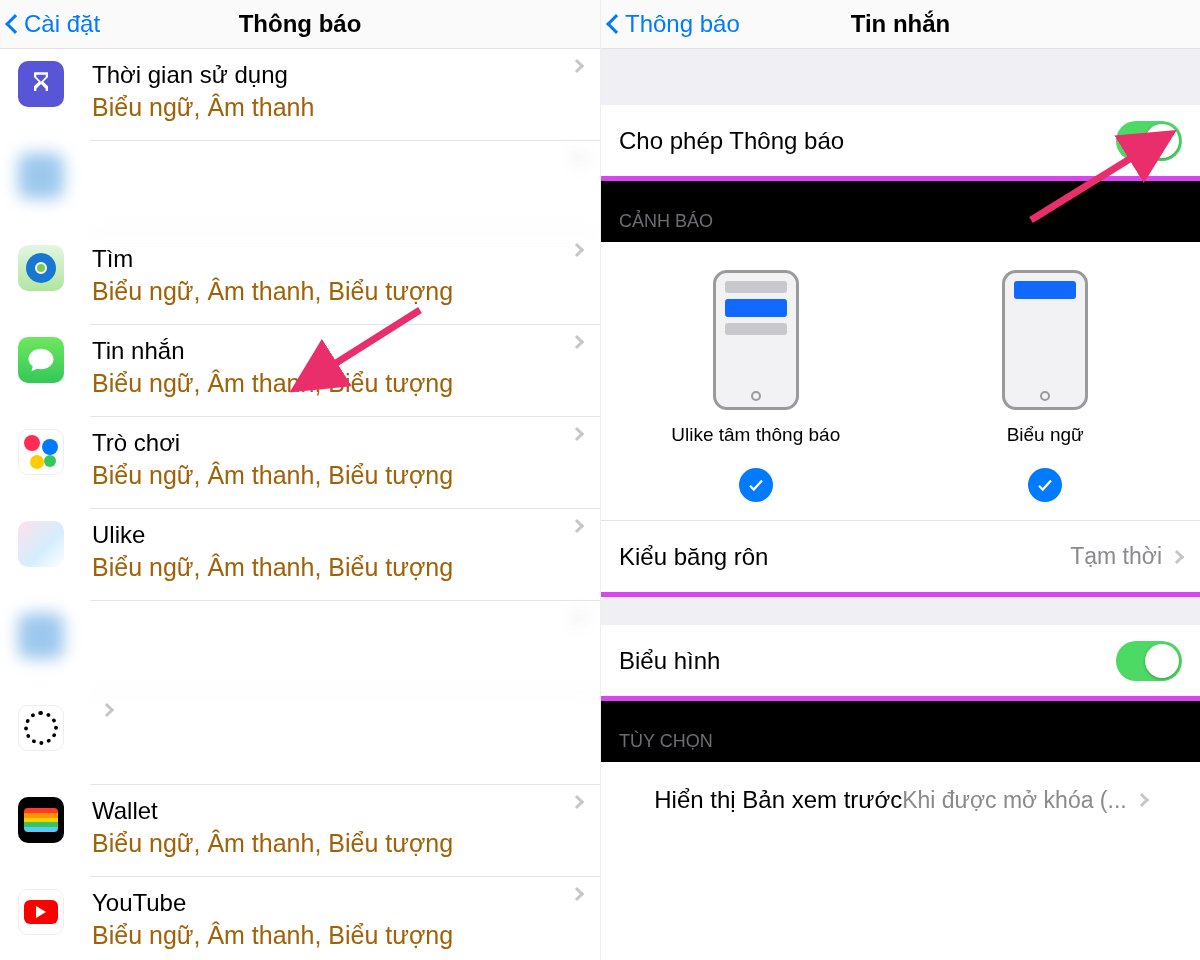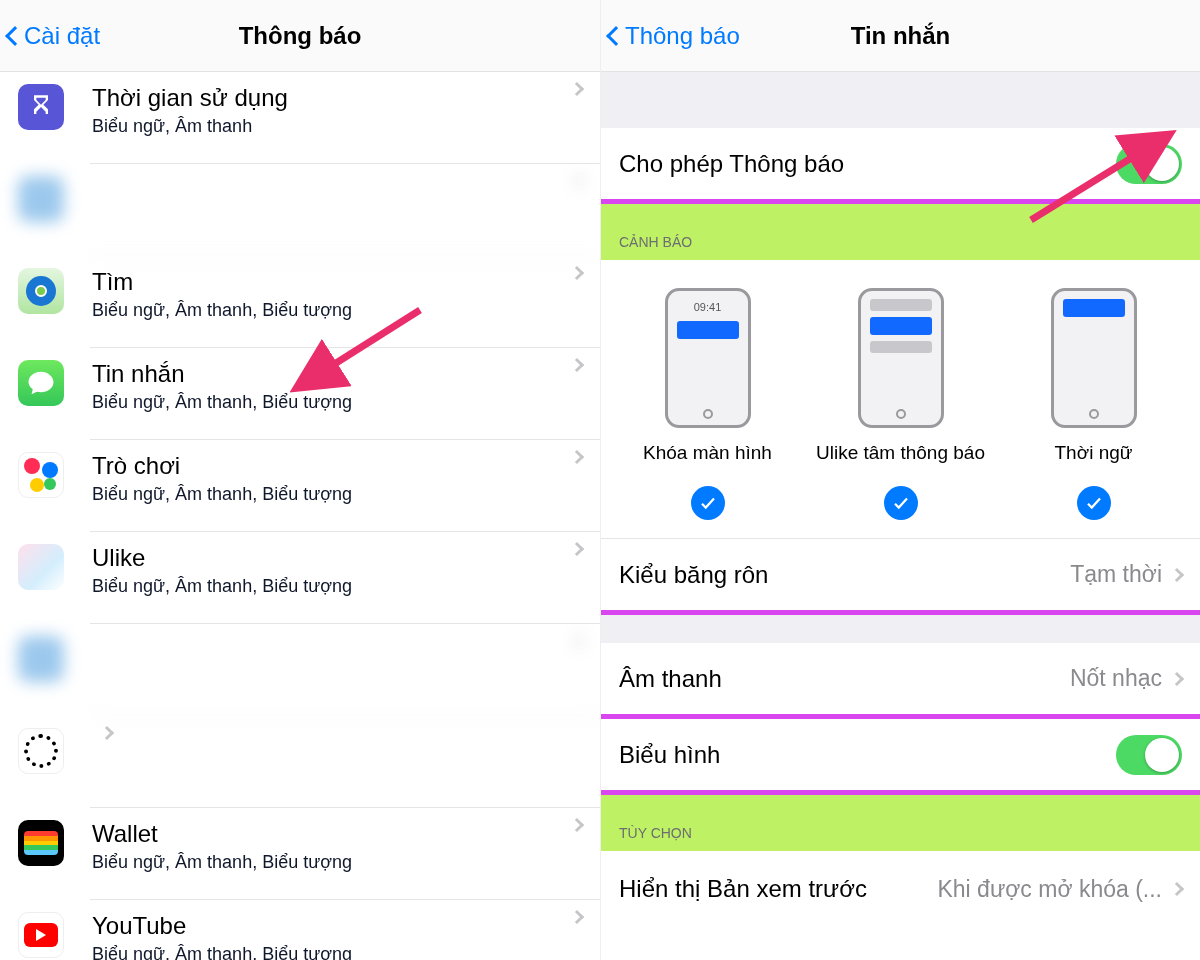--- a/index.html
+++ b/index.html
@@ -9,21 +9,21 @@
     width: 1200px;
     height: 960px;
     display: flex;
     overflow: hidden;
   }
   .pane { width: 600px; height: 960px; background: #fff; position: relative; }
   .pane + .pane { border-left: 1px solid #eee; }
 
   
   .navbar {
-    height: 72px;
+    height: 49px;
     display: flex;
     align-items: center;
     justify-content: center;
     position: relative;
     background: #fafafa;
     border-bottom: 1px solid #e2e2e4;
   }
   .navbar-title { font-size: 24px; font-weight: 600; color: #000; }
   .back-btn {
     position: absolute;
@@ -62,21 +62,21 @@
   .row.blurred { filter: blur(8px); opacity: 0.85; }
   .app-icon {
     width: 46px; height: 46px;
     border-radius: 10px;
     margin-right: 28px;
     flex-shrink: 0;
     display: flex; align-items: center; justify-content: center;
   }
   .row-texts { flex: 1; }
   .row-title { font-size: 24px; color: #000; margin-bottom: 4px; }
-  .row-sub { font-size: 18px; color: #0f172a; }
+  .row-sub { font-size: 25px; color: #a16207; }
   .chevron-right {
     width: 10px; height: 10px;
     border-top: 3px solid #c6c6c9;
     border-right: 3px solid #c6c6c9;
     transform: rotate(45deg);
     margin-left: 10px;
   }
 
   
   .ic-hourglass { background: #5856d6; }
@@ -92,23 +92,23 @@
   .ic-wallet { background:#000;}
   .ic-youtube { background:#fff;border:1px solid #eee;}
   .ic-blur { background:#8bbfea;}
   .yt-badge{width:34px;height:24px;background:#ff0000;border-radius:6px;display:flex;align-items:center;justify-content:center;}
   .yt-tri{width:0;height:0;border-left:10px solid #fff;border-top:6px solid transparent;border-bottom:6px solid transparent;}
 
   
   .section-gap { height: 56px; background: #efeff4; }
   .section-gap.short { height: 28px; }
   .section-header {
-    background:#bef264;
+    background:#000000;
     color:#6d6d72;
-    font-size:14px;
+    font-size:18px;
     padding: 30px 10px 10px 18px;
     text-transform: uppercase;
   }
   .simple-row {
     display:flex;align-items:center;justify-content:space-between;
     padding: 0 18px;
     min-height: 76px;
     background:#fff;
     border-bottom:5px solid #d946ef;
     font-size:24px;
@@ -312,88 +312,68 @@
     <div class="toggle">
         <div class="knob"></div>
       </div>
   </div>
 
   <div class="section-header">CẢNH BÁO</div>
 
   <div class="alert-area">
     <div class="alert-row">
       <div class="alert-item">
-        <div class="phone-mock lock">
-          <div class="time">09:41</div>
-          <div class="notif"></div>
-          <div class="home-dot"></div>
-        </div>
-        <div class="alert-label">Khóa màn hình</div>
-        <div class="check-circle">
-          <svg viewBox="0 0 24 24">
-              <polyline points="4,13 9,18 20,6" fill="none" stroke="#fff" stroke-width="3"></polyline>
-            </svg>
-        </div>
-      </div>
-      <div class="alert-item">
         <div class="phone-mock center">
           <div class="bar"></div>
             <div class="notif"></div>
             <div class="bar2"></div>
           <div class="home-dot"></div>
         </div>
         <div class="alert-label">Ulike tâm thông báo</div>
         <div class="check-circle">
           <svg viewBox="0 0 24 24">
               <polyline points="4,13 9,18 20,6" fill="none" stroke="#fff" stroke-width="3"></polyline>
             </svg>
         </div>
       </div>
       <div class="alert-item">
         <div class="phone-mock banner">
           <div class="top-notif"></div>
           <div class="home-dot"></div>
         </div>
-        <div class="alert-label">Thời ngữ</div>
+        <div class="alert-label">Biểu ngữ</div>
         <div class="check-circle">
           <svg viewBox="0 0 24 24">
               <polyline points="4,13 9,18 20,6" fill="none" stroke="#fff" stroke-width="3"></polyline>
             </svg>
         </div>
       </div>
     </div>
   </div>
 
   <div class="simple-row">
     <span>Kiểu băng rôn</span>
     <span class="value">
       <span>Tạm thời</span>
       <span class="chevron-right"></span>
     </span>
   </div>
 
   <div class="section-gap short"></div>
 
   <div class="simple-row">
-    <span>Âm thanh</span>
-    <span class="value">
-      <span>Nốt nhạc</span>
-      <span class="chevron-right"></span>
-    </span>
-  </div>
-  <div class="simple-row">
     <span>Biểu hình</span>
     <div class="toggle">
         <div class="knob"></div>
       </div>
   </div>
 
   <div class="section-header">TÙY CHỌN</div>
 
-  <div class="simple-row" style="border-bottom:none;">
+  <div class="simple-row" style="border-bottom:none;justify-content:center;">
     <span>Hiển thị Bản xem trước</span>
     <span class="value">
       <span>Khi được mở khóa (...</span>
       <span class="chevron-right"></span>
     </span>
   </div>
 
   <div class="arrow" style="left:420px;top:140px;">
     <svg width="140" height="90">
       <defs>

